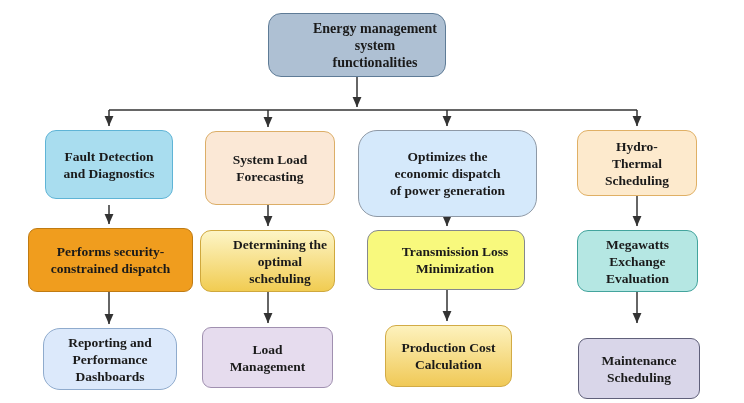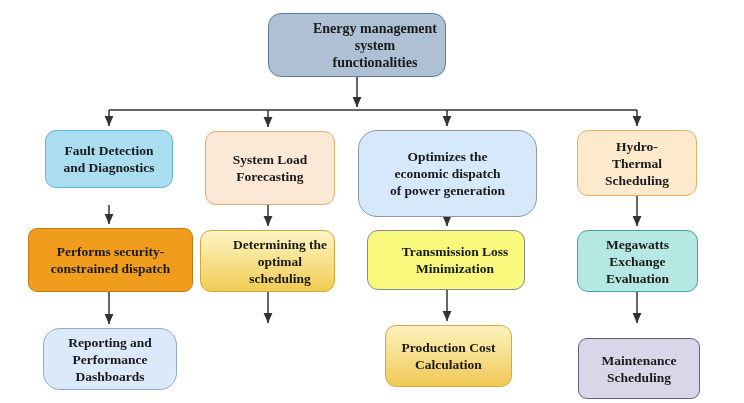--- a/index.html
+++ b/index.html
@@ -75,33 +75,35 @@
 
     <path class="conn" d="M109,292 V324" marker-end="url(#ah)"></path>
     <path class="conn" d="M268,292 V323" marker-end="url(#ah)"></path>
     <path class="conn" d="M447,290 V321" marker-end="url(#ah)"></path>
     <path class="conn" d="M637,292 V323" marker-end="url(#ah)"></path>
   </svg>
 
   <div class="node root" style="left: 268px; top: 13px; width: 178px; height: 64px; padding-left: 42px; --ft: #aec0d3; --fb: #aec0d3; --bc: #5e7b96;">Energy management
 system functionalities</div>
 
-  <div class="node" style="left: 45px; top: 130px; width: 128px; height: 58px; --ft: #a9ddef; --fb: #a9ddef; --bc: #5fb4d6;">Fault Detection
+  <div class="node" style="left: 45px; top: 130px; width: 128px; height: 69px; --ft: #a9ddef; --fb: #a9ddef; --bc: #5fb4d6;">Fault Detection
 and Diagnostics</div>
   <div class="node" style="left: 28px; top: 228px; width: 165px; height: 64px; border-radius: 9px; --ft: #f09d1e; --fb: #f09d1e; --bc: #c07b12;">Performs security-
 constrained dispatch</div>
   <div class="node" style="left: 43px; top: 328px; width: 134px; height: 62px; border-radius: 17px; --ft: #dce9fb; --fb: #dce9fb; --bc: #8fabcd;">Reporting and
 Performance
 Dashboards</div>
 
   <div class="node" style="left: 205px; top: 131px; width: 130px; height: 74px; --ft: #fbe8d6; --fb: #fbe8d6; --bc: #dcae67;">System Load
 Forecasting</div>
   <div class="node" style="left: 200px; top: 230px; width: 135px; height: 62px; padding-left: 31px; --ft: #fdf5c6; --fb: #f1cc52; --bc: #cfa83d;">Determining the
 optimal
 scheduling</div>
+  <div class="node" style="left: 202px; top: 327px; width: 131px; height: 61px; border-radius: 9px; --ft: #e6dcee; --fb: #e6dcee; --bc: #a090b0;">Load
+Management</div>
 
   <div class="node" style="left: 358px; top: 130px; width: 179px; height: 87px; border-radius: 19px; --ft: #d5e9fb; --fb: #d5e9fb; --bc: #8e99a6;">Optimizes the
 economic dispatch
 of power generation</div>
   <div class="node" style="left: 367px; top: 230px; width: 158px; height: 60px; padding-left: 24px; --ft: #f8f97d; --fb: #f8f97d; --bc: #85888d;">Transmission Loss
 Minimization</div>
   <div class="node" style="left: 385px; top: 325px; width: 127px; height: 62px; --ft: #fdf2bd; --fb: #f0c957; --bc: #d2ab45;">Production Cost
 Calculation</div>
 
   <div class="node" style="left: 577px; top: 130px; width: 120px; height: 66px; --ft: #fdeacd; --fb: #fdeacd; --bc: #e0b065;">Hydro-

